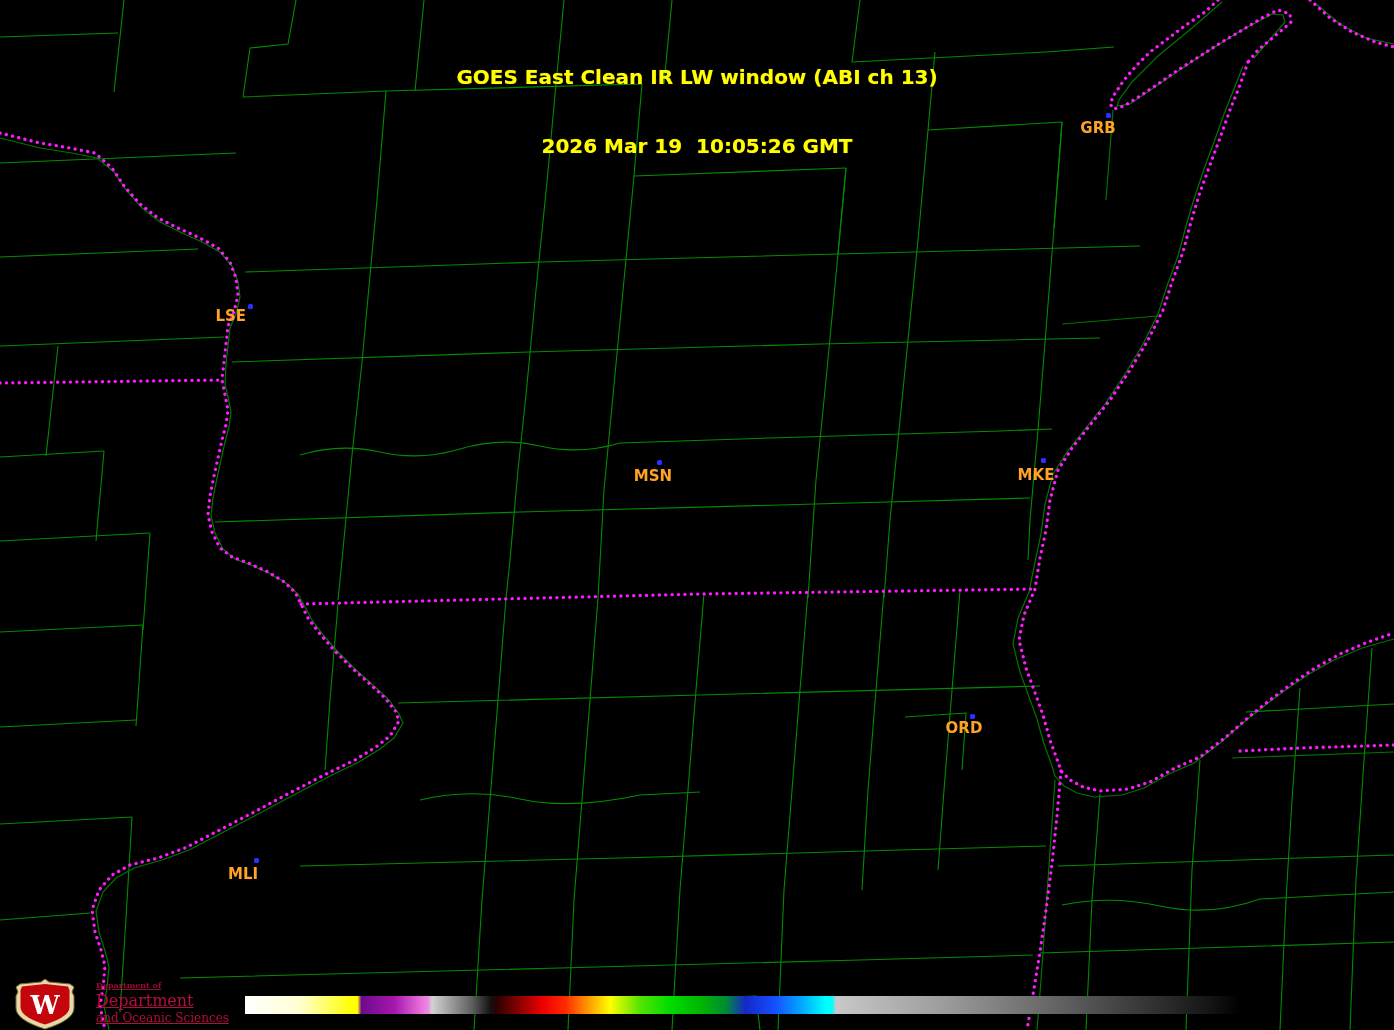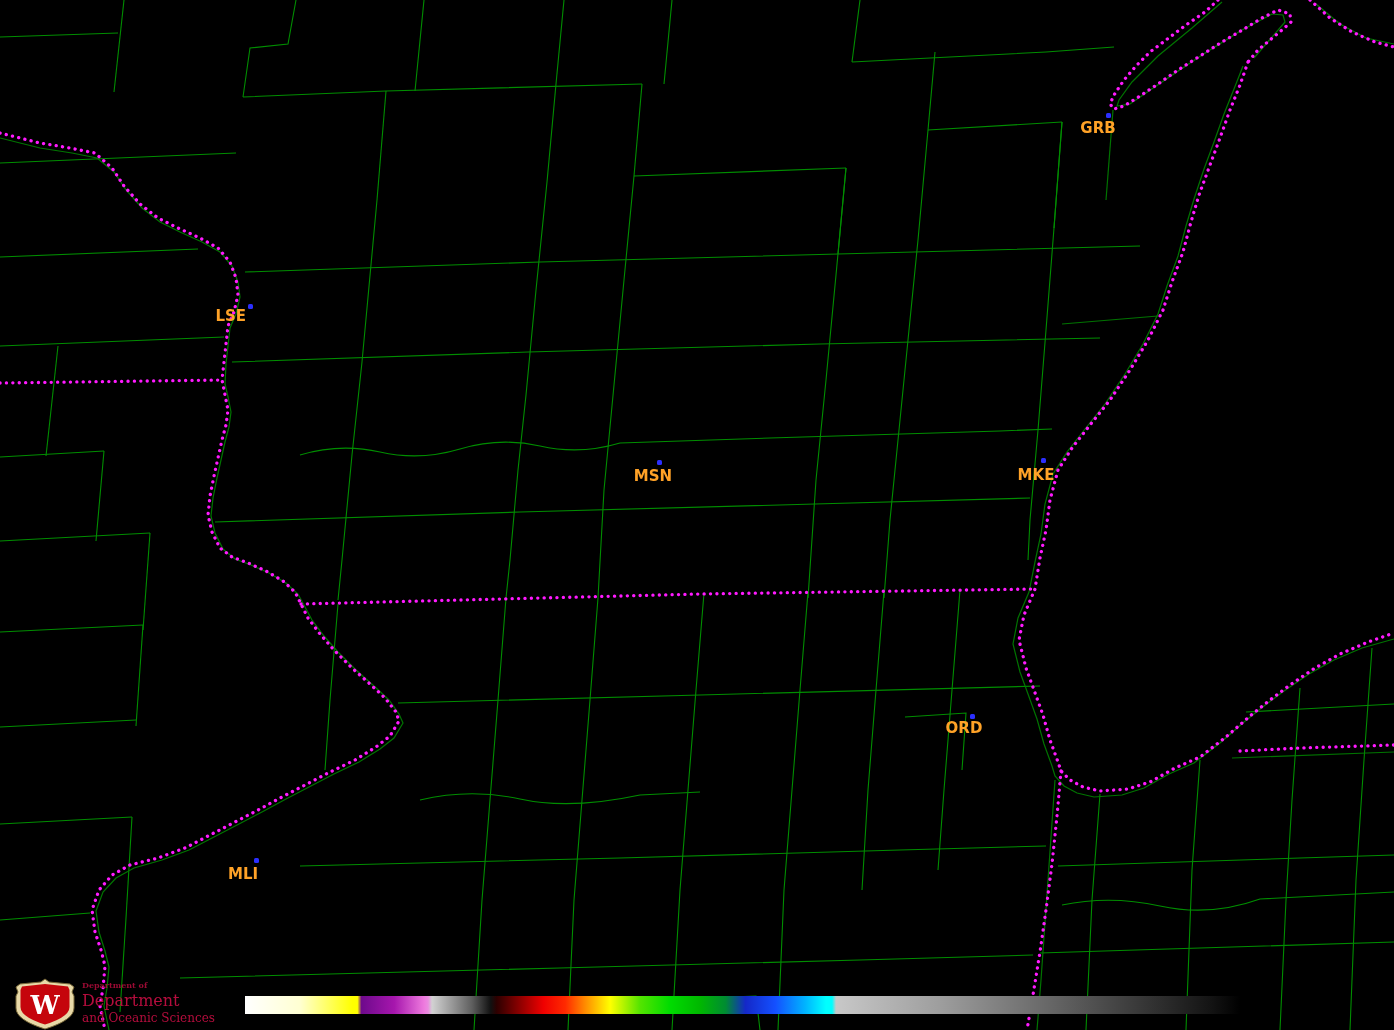--- a/index.html
+++ b/index.html
@@ -28,21 +28,21 @@
   .station-dot{fill:var(--station-dot-blue);}
   .titleblock{
     position:absolute;top:20px;left:50%;transform:translateX(-50%);
     text-align:center;color:var(--title-yellow);font-weight:bold;font-size:20px;
     line-height:23px;white-space:pre;text-shadow:0 0 1px #886600;
   }
   .colorbar{
     position:absolute;left:245px;top:996px;width:995px;height:18px;
   }
   .logo{position:absolute;left:8px;top:978px;display:flex;align-items:flex-start;}
-  .logo-text{color:var(--logo-red);font-family:"DejaVu Serif","Liberation Serif",serif;}
+  .logo-text{margin-left:14px;color:var(--logo-red);font-family:"DejaVu Serif","Liberation Serif",serif;text-decoration:underline;}
   .logo-dept{font-size:8px;line-height:9px;margin-top:3px;font-weight:bold;opacity:.85;}
   .logo-l1{font-size:16px;line-height:17px;margin-top:2px;}
   .logo-l2{font-size:12px;line-height:18px;}
 </style>
 </head>
 <body>
 
 <div class="stage">
 
   <svg class="map-svg" width="1394" height="1030" viewBox="0 0 1394 1030">
@@ -173,20 +173,22 @@
       <rect class="station-dot" x="970" y="714" width="5" height="5" rx="1.5"></rect>
       <text class="station-label" x="964" y="733" text-anchor="middle">ORD</text>
     </g>
     <g>
       <rect class="station-dot" x="254" y="858" width="5" height="5" rx="1.5"></rect>
       <text class="station-label" x="243" y="879" text-anchor="middle">MLI</text>
     </g>
   </svg>
 
   <div class="titleblock">
+    <div>GOES East Clean IR LW window (ABI ch 13)</div>
+    <div>2026 Mar 19  10:05:26 GMT</div>
   </div>
 
   <div class="colorbar" style="background: linear-gradient(to right, rgb(255, 255, 255) 0%, rgb(255, 255, 210) 5.5%, rgb(255, 255, 0) 10.8%, rgb(255, 255, 0) 11.3%, rgb(110, 10, 140) 11.7%, rgb(166, 22, 173) 15%, rgb(238, 122, 222) 18%, rgb(234, 140, 224) 18.4%, rgb(210, 210, 210) 18.8%, rgb(95, 95, 95) 22.8%, rgb(17, 17, 17) 24.7%, rgb(45, 0, 0) 25.3%, rgb(240, 0, 0) 30%, rgb(255, 42, 0) 32.2%, rgb(255, 140, 0) 34.2%, rgb(255, 255, 0) 36.7%, rgb(84, 228, 0) 39.7%, rgb(0, 220, 0) 42.7%, rgb(0, 184, 0) 45.7%, rgb(0, 140, 50) 48.3%, rgb(20, 40, 200) 50.3%, rgb(20, 80, 255) 53.3%, rgb(0, 180, 255) 56.3%, rgb(0, 255, 255) 58.4%, rgb(0, 255, 255) 59%, rgb(200, 200, 200) 59.4%, rgb(157, 157, 157) 70%, rgb(107, 107, 107) 80%, rgb(56, 56, 56) 90%, rgb(20, 20, 20) 97%, rgb(0, 0, 0) 100%);"></div>
 
   <div class="logo">
     <svg width="74" height="52" viewBox="0 0 74 52">
       <path d="M37,1 L41,4 L62,6 L66,9 L64,14 L66,18 L66,30 Q66,42 37,51 Q8,42 8,30 L8,18 L10,14 L8,9 L12,6 L33,4 Z" fill="var(--crest-cream)" stroke="#7a6a3a" stroke-width="1"></path>
       <path d="M37,6 L60,8.5 L61.5,12 L61.5,29 Q61.5,39 37,46.5 Q12.5,39 12.5,29 L12.5,12 L14,8.5 Z" fill="var(--crest-red)"></path>
       <text x="37" y="36" text-anchor="middle" font-family="DejaVu Serif, Liberation Serif, serif" font-size="26" font-weight="bold" fill="#ffffff">W</text>
     </svg>

